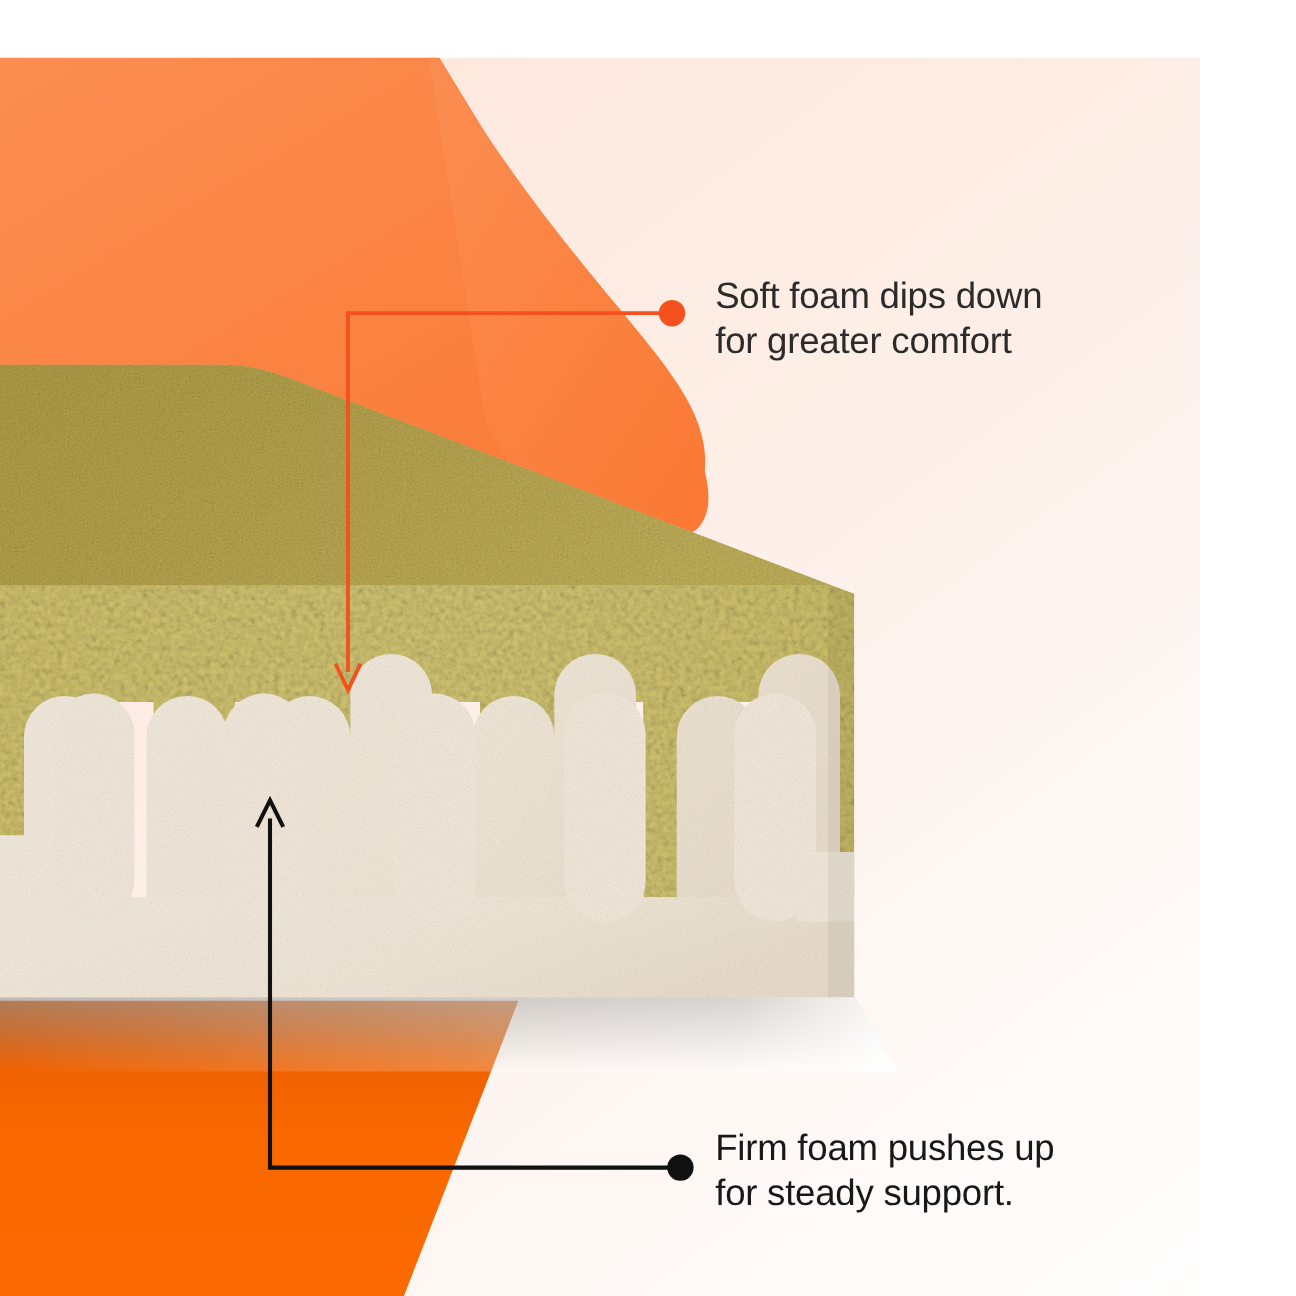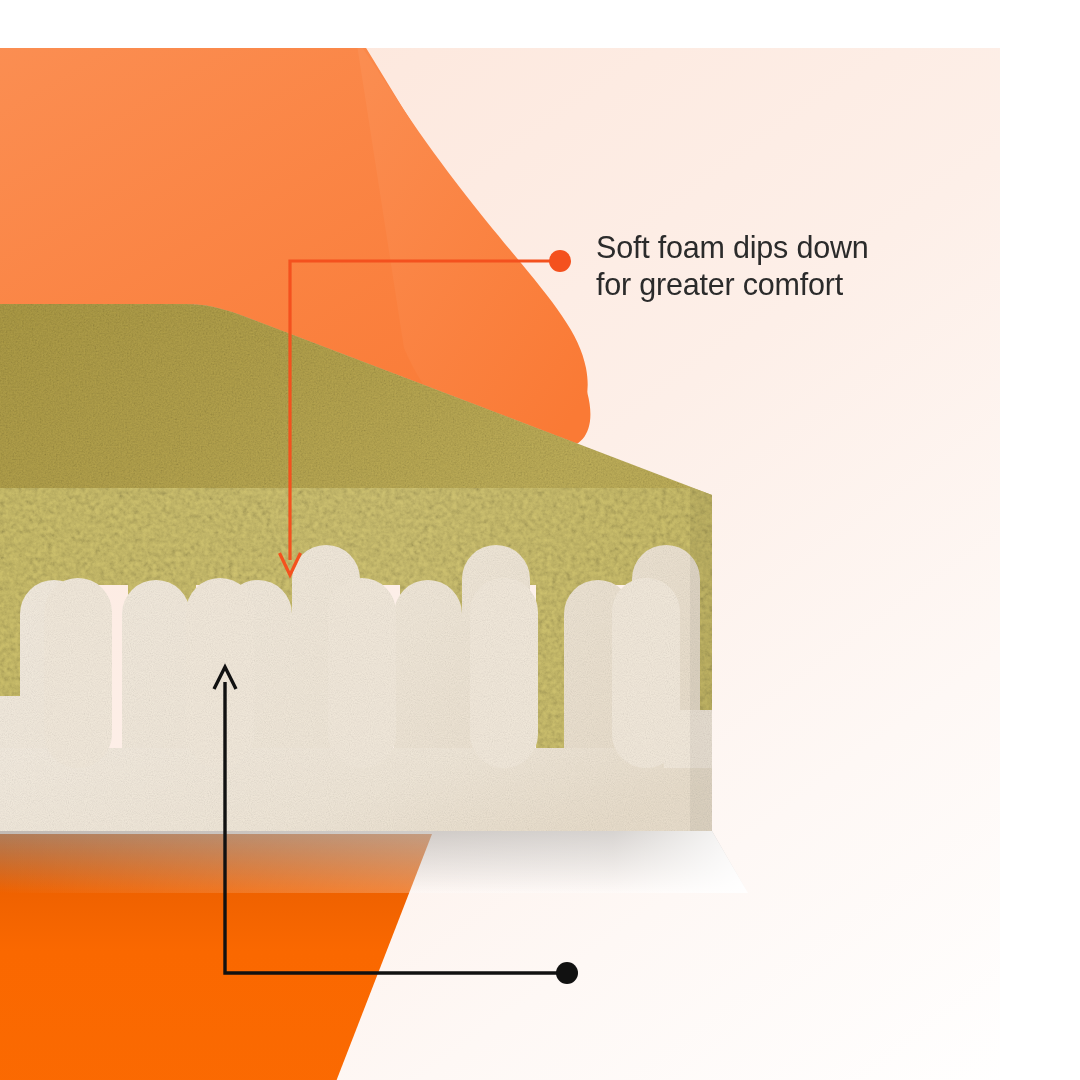--- a/index.html
+++ b/index.html
@@ -223,14 +223,16 @@
     <g stroke="#111111" stroke-width="3.4" fill="none">
       <path d="M 558,925 L 225,925 L 225,634"></path>
       <path d="M 214,641 L 225,619 L 236,641" stroke-width="3.4" stroke-linecap="butt"></path>
     </g>
     <circle cx="567" cy="925" r="11" fill="#111111"></circle>
   </svg>
 
   <div class="callout" id="callout-top">Soft foam dips down
 for greater comfort</div>
 
+  <div class="callout" id="callout-bottom">Firm foam pushes up
+for steady support.</div>
 
 </div>
 
 </body></html>

